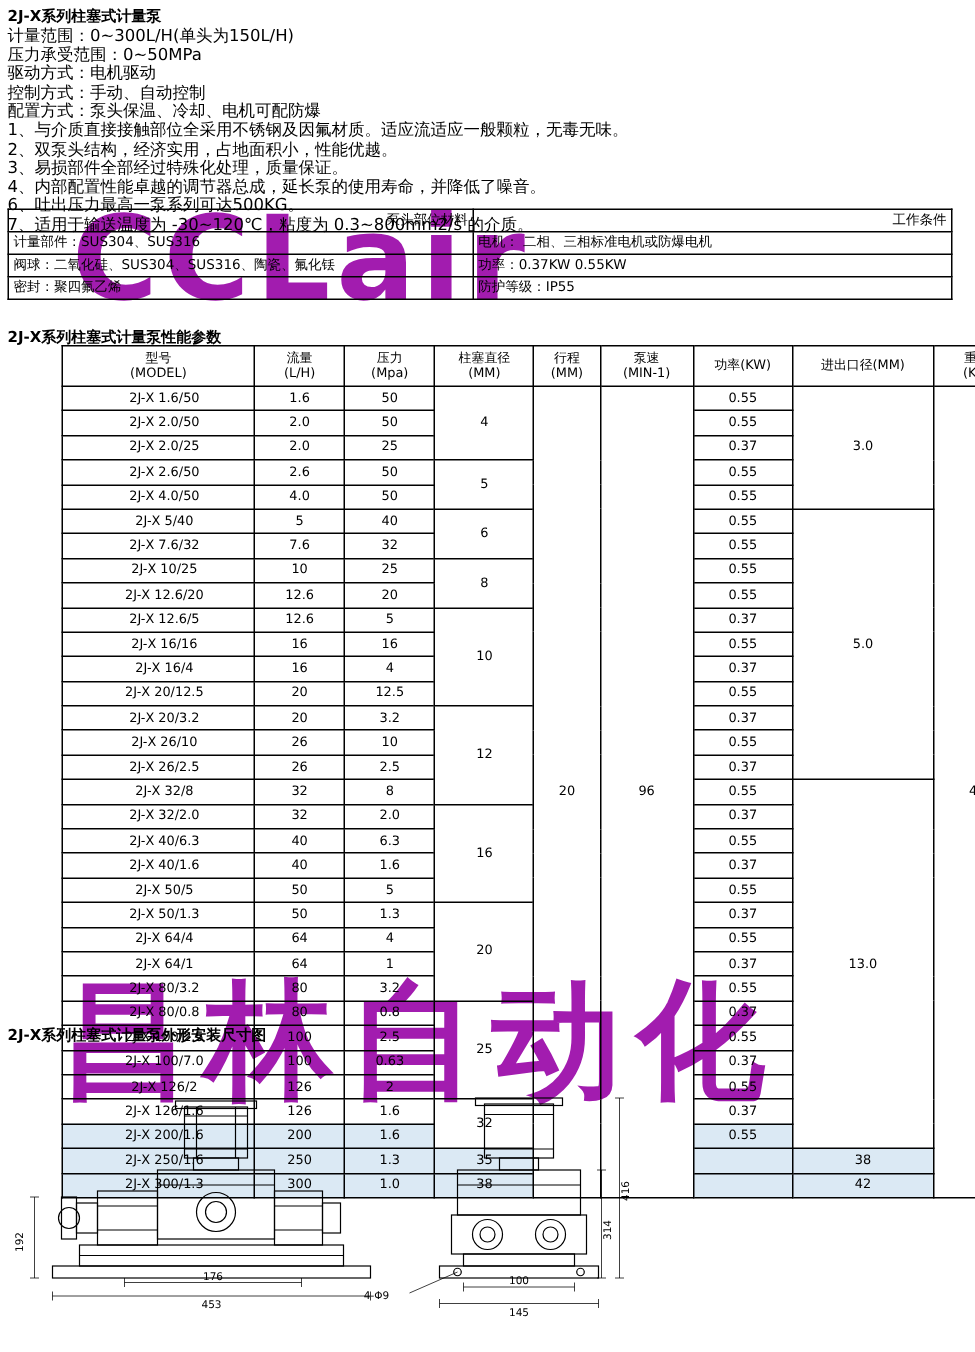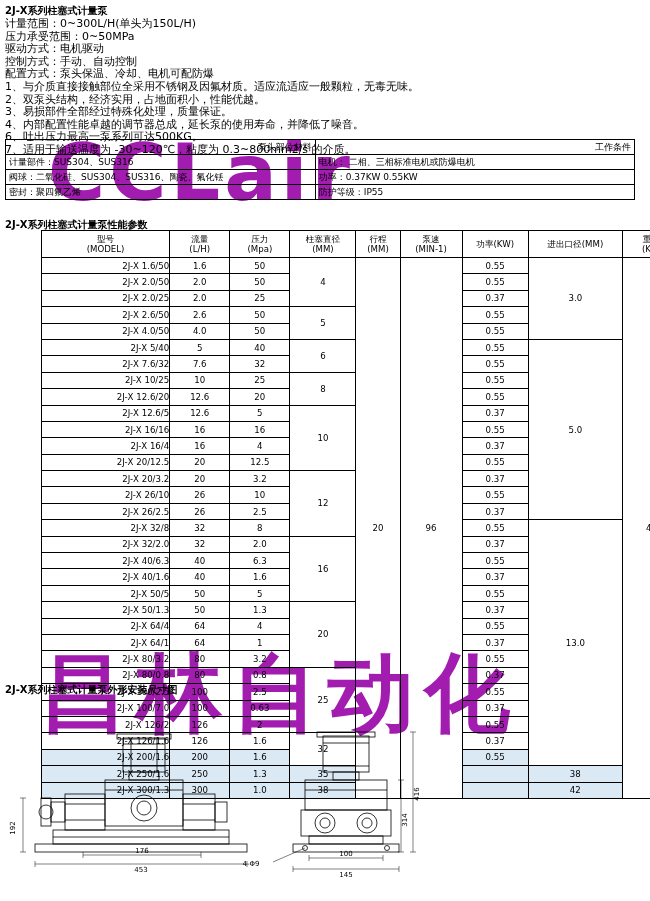--- a/index.html
+++ b/index.html
@@ -54,21 +54,21 @@
   #spec-table td,#spec-table th{
     border:1px solid #000;
     font-size:8.6px;
     text-align:center;
     vertical-align:middle;
     padding:0;
     height:15.4px;
     line-height:10px;
   }
   #spec-table th{font-weight:normal;line-height:10px;height:26px;}
-  #spec-table td.model{text-align:right;padding-left:8px;}
+  #spec-table td.model{text-align:center;padding-left:8px;}
   .hl{background:#dbe9f4;}
 
   
   #sec3-title{position:absolute;left:5px;top:683px;font-size:10px;font-weight:bold;}
   #drawing{position:absolute;left:5px;top:724px;width:640px;height:172px;}
 </style>
 </head>
 <body>
 
 <div class="page">

